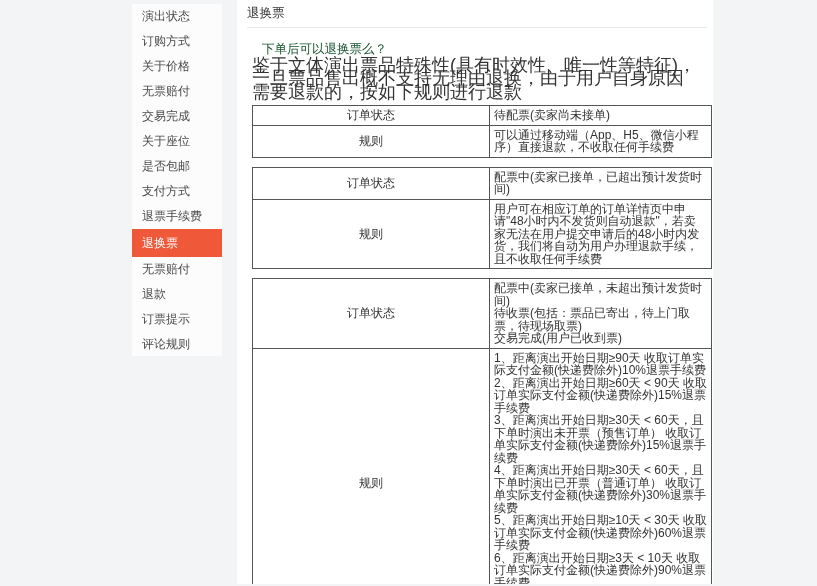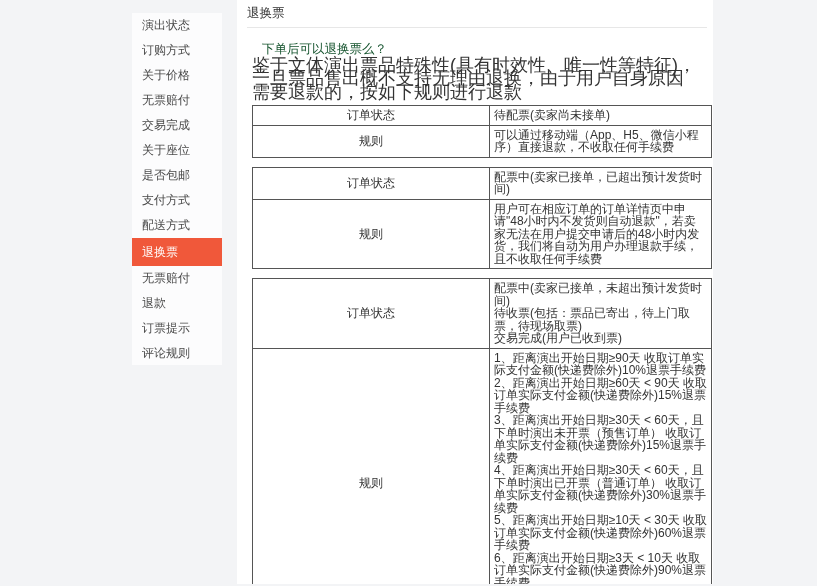--- a/index.html
+++ b/index.html
@@ -4,21 +4,21 @@
 <style>
   html,body{margin:0;padding:0;}
   body{
     width:817px;height:586px;position:relative;overflow:hidden;
     background:#f3f4f6;
     font-family:"Liberation Sans","DejaVu Sans",sans-serif;
     color:#333;
   }
   
   .sidebar{
-    position:absolute;left:132px;top:13px;width:90px;height:352px;
+    position:absolute;left:132px;top:4px;width:90px;height:352px;
     background:#fcfcfd;
   }
   .side-item{
     height:25px;line-height:25px;padding-left:10px;
     font-size:12px;color:#4a4a4a;cursor:pointer;
     white-space:nowrap;overflow:hidden;
   }
   .side-item.active{
     color:#fff;height:28px;line-height:28px;
   }
@@ -62,21 +62,21 @@
 
 <div class="sidebar">
   <div class="side-item">演出状态</div>
   <div class="side-item">订购方式</div>
   <div class="side-item">关于价格</div>
   <div class="side-item">无票赔付</div>
   <div class="side-item">交易完成</div>
   <div class="side-item">关于座位</div>
   <div class="side-item">是否包邮</div>
   <div class="side-item">支付方式</div>
-  <div class="side-item">配送方式</div>
+  <div class="side-item">退票手续费</div>
   <div class="side-item active" style="background: rgb(240, 88, 58);">退换票</div>
   <div class="side-item">无票赔付</div>
   <div class="side-item">退款</div>
   <div class="side-item">订票提示</div>
   <div class="side-item">评论规则</div>
 </div>
 
 <div class="main">
   <div class="main-title">退换票</div>
   <div class="main-divider"></div>

